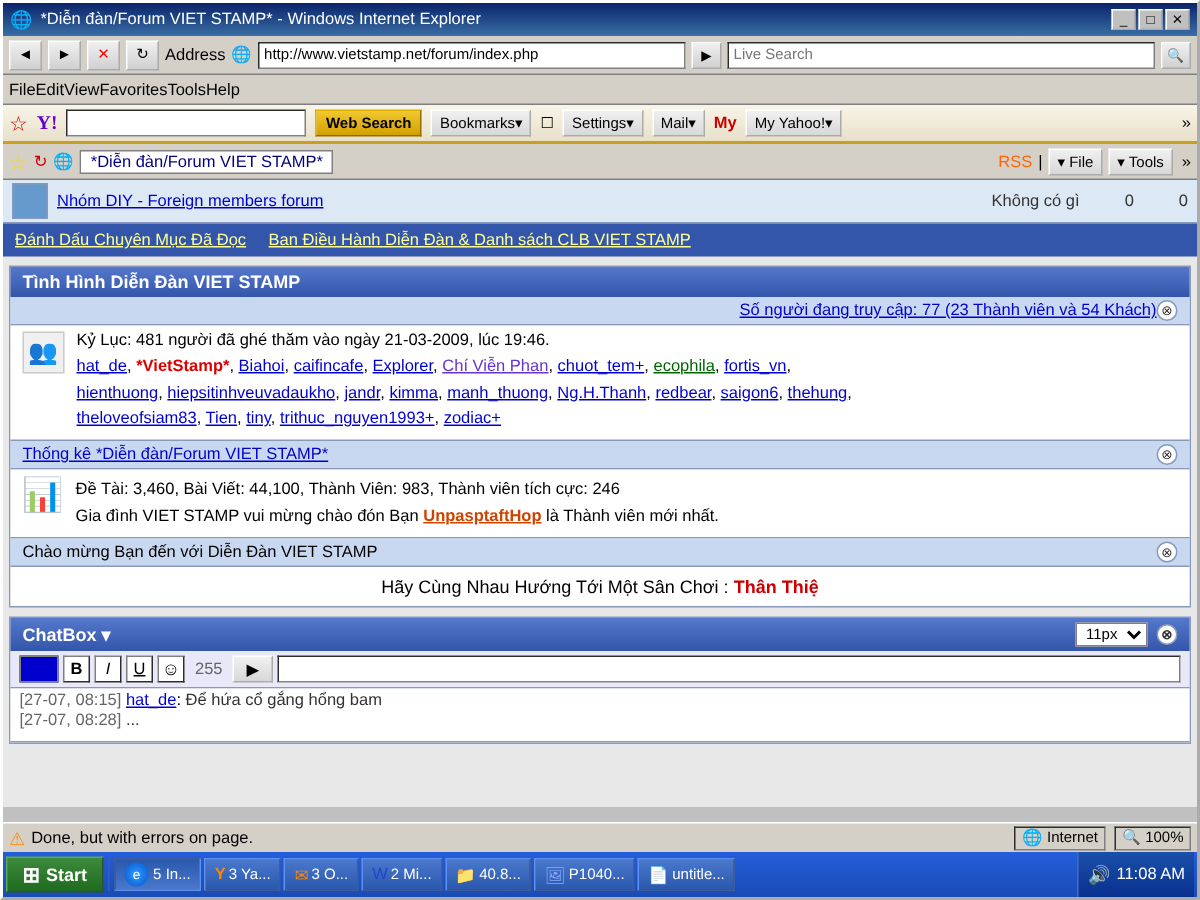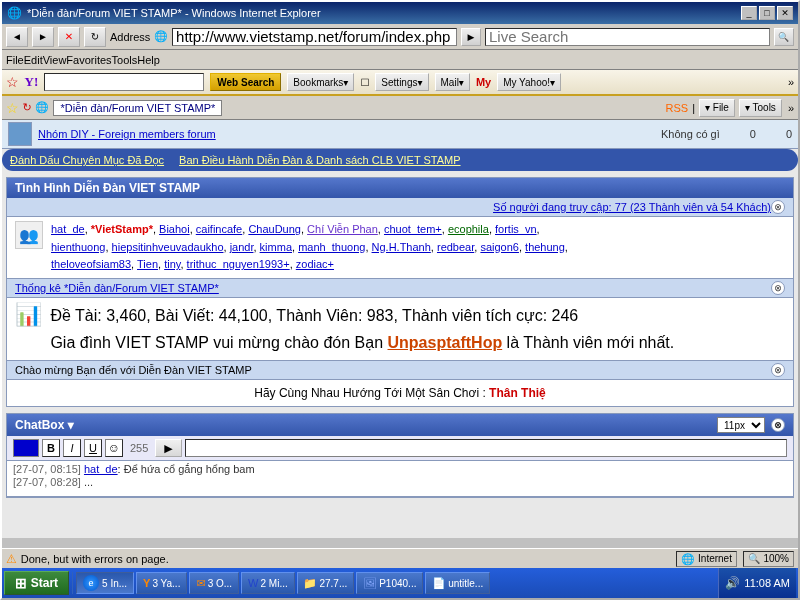--- a/index.html
+++ b/index.html
@@ -46,21 +46,21 @@
       cursor: pointer;
       font-size: 10px;
       text-align: center;
       line-height: 18px;
     }
     .address-input {
       flex: 1;
       height: 18px;
       border: 1px inset #808080;
       padding: 1px 3px;
-      font-size: 15px;
+      font-size: 10px;
       background: white;
     }
     .go-btn {
       width: 20px; height: 18px;
       background: linear-gradient(to bottom, #f0f0f0, #d0d0d0);
       border: 1px outset #fff;
       cursor: pointer;
       font-size: 9px;
     }
 
@@ -166,21 +166,20 @@
     }
 
     
     .nav-links-bar {
       background: #3355aa;
       padding: 3px 8px;
       display: flex;
       gap: 15px;
       align-items: center;
       height: 22px;
-      border-radius: 11px;
     }
     .nav-link {
       color: #ffff99;
       font-size: 11px;
       text-decoration: underline;
       cursor: pointer;
     }
 
     .stats-section {
       border: 1px solid #8899bb;
@@ -229,21 +228,21 @@
     }
 
     .stats-content {
       background: white;
       padding: 4px 8px;
       display: flex;
       align-items: flex-start;
       gap: 8px;
       border-bottom: 1px solid #8899bb;
     }
-    .stats-text { font-size: 16px; line-height: 1.7; }
+    .stats-text { font-size: 11px; line-height: 1.7; }
     .stats-highlight { color: #cc4400; font-weight: bold; text-decoration: underline; cursor: pointer; }
 
     .welcome-row {
       background: #c8d8f0;
       padding: 2px 8px;
       font-size: 11px;
       display: flex;
       align-items: center;
       justify-content: space-between;
       border-bottom: 1px solid #8899bb;
@@ -548,26 +547,27 @@
         <span>
           <span style="text-decoration:underline; cursor:pointer; color:#0000cc;">Số người đang truy cập: 77 (23 Thành viên và 54 Khách)</span>
         </span>
         <div class="circle-btn">⊗</div>
       </div>
 
       <div class="online-content">
         <div style="display:flex; align-items:flex-start; gap:8px;">
           <div style="width:28px; height:28px; background:#f0f0f0; border:1px solid #ccc; display:flex; align-items:center; justify-content:center; font-size:16px; flex-shrink:0;">👥</div>
           <div>
+            <p>Kỷ Lục: 481 người đã ghé thăm vào ngày 21-03-2009, lúc 19:46.</p>
             <div class="user-list">
               <span class="user-link">hat_de</span>, 
               <span class="user-special">*VietStamp*</span>, 
               <span class="user-link">Biahoi</span>, 
               <span class="user-link">caifincafe</span>, 
-              <span class="user-link">ChauDung</span>, 
+              <span class="user-link">Explorer</span>, 
               <span class="user-link" style="color:#6633cc;">Chí Viễn Phan</span>, 
               <span class="user-link">chuot_tem+</span>, 
               <span class="user-link" style="color:#006600;">ecophila</span>, 
               <span class="user-link">fortis_vn</span>,<br>
               <span class="user-link">hienthuong</span>, 
               <span class="user-link">hiepsitinhveuvadaukho</span>, 
               <span class="user-link">jandr</span>, 
               <span class="user-link">kimma</span>, 
               <span class="user-link">manh_thuong</span>, 
               <span class="user-link">Ng.H.Thanh</span>, 
@@ -686,21 +686,21 @@
     <button class="taskbar-btn">
       <span style="color:#ff8800; font-size:11px; margin-right:2px;">✉</span>
       <span>3 O...</span>
     </button>
     <button class="taskbar-btn">
       <span style="color:#2244cc; font-size:11px; margin-right:2px;">W</span>
       <span>2 Mi...</span>
     </button>
     <button class="taskbar-btn">
       <span style="color:#ffcc00; font-size:11px; margin-right:2px;">📁</span>
-      <span>27.7...</span>
+      <span>40.8...</span>
     </button>
     <button class="taskbar-btn">
       <span style="color:#88aaff; font-size:11px; margin-right:2px;">🖼</span>
       <span>P1040...</span>
     </button>
     <button class="taskbar-btn">
       <span style="color:#ffffff; font-size:11px; margin-right:2px;">📄</span>
       <span>untitle...</span>
     </button>
     <div class="taskbar-right">

